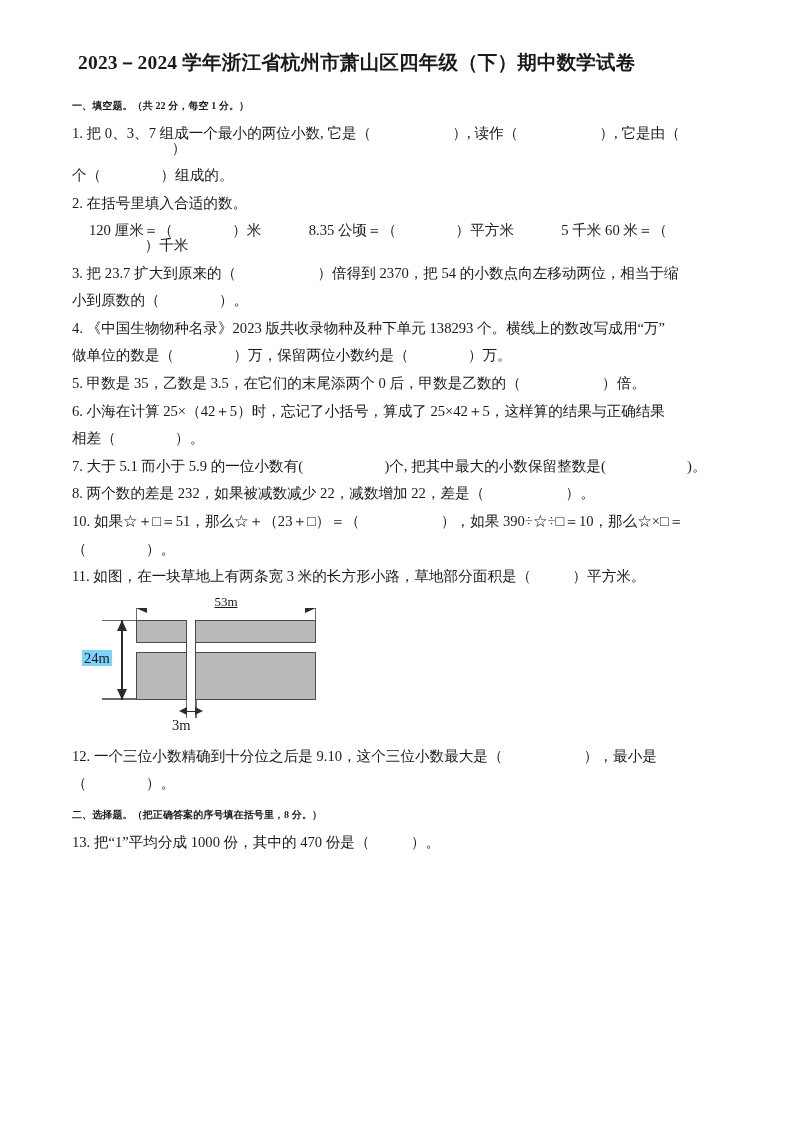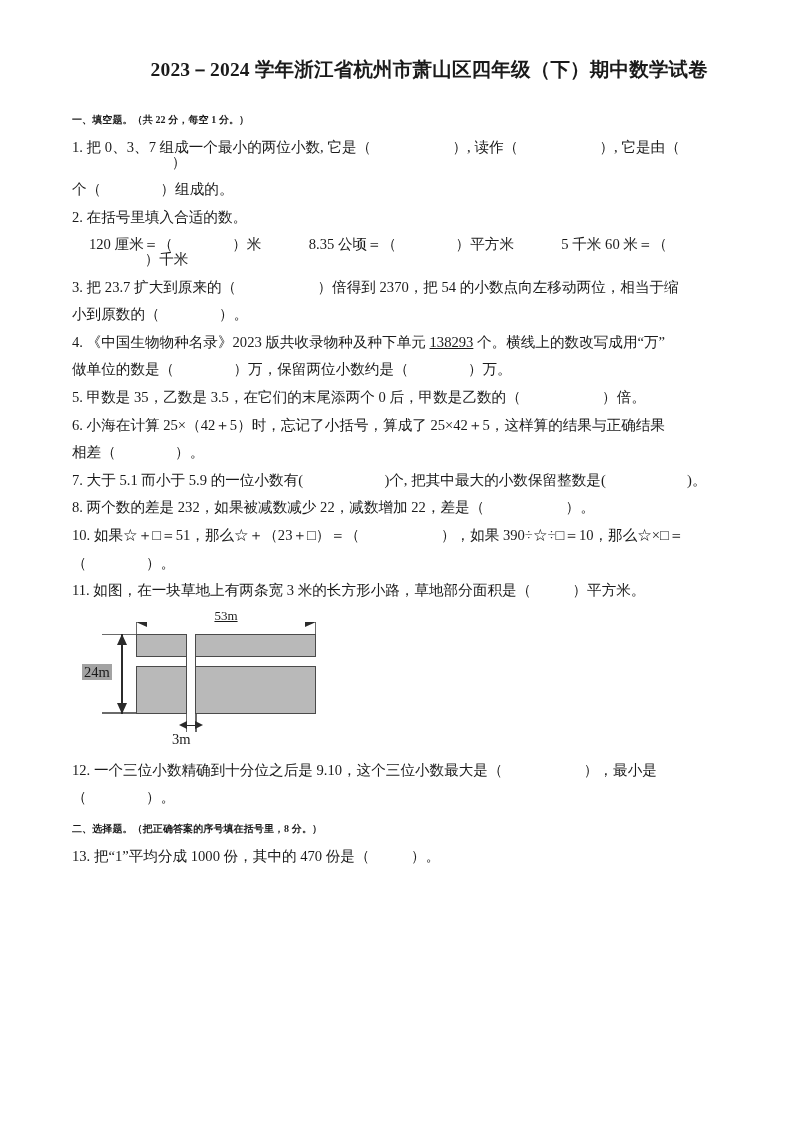--- a/index.html
+++ b/index.html
@@ -15,23 +15,23 @@
     overflow: hidden;
   }
   .page {
     position: relative;
     width: 793px;
     height: 1122px;
     box-sizing: border-box;
     padding: 0 72px;
   }
   .doc-title {
-    margin: 13px;
+    margin: 6px;
     padding-top: 43px;
-    text-align: right;
+    text-align: left;
     font-size: 19.5px;
     font-weight: bold;
     letter-spacing: 0.2px;
     white-space: nowrap;
   }
   .section-head {
     margin: 0;
     padding-top: 17px;
     font-size: 10px;
     font-weight: bold;
@@ -53,21 +53,21 @@
     margin: 0;
     padding-top: 13px;
     font-size: 14.6px;
     line-height: 1.0;
     padding-left: 17px;
   }
   .gap-s { display: inline-block; width: 34px; }
   .gap-m { display: inline-block; width: 52px; }
   .gap-l { display: inline-block; width: 74px; }
   .gap-xl { display: inline-block; width: 96px; }
-  .uline { text-decoration: underline; }
+  .uline { }
   .spacer-md { display: inline-block; width: 40px; }
 
   
   .figure-wrap {
     position: relative;
     height: 152px;
     margin: 0;
     padding: 0;
   }
   .figure {
@@ -170,21 +170,21 @@
     border-left: 5px solid transparent;
     border-right: 5px solid transparent;
   }
   .dim-left::before { top: 0; border-bottom: 11px solid #2b2b2b; }
   .dim-left::after { bottom: 0; border-top: 11px solid #2b2b2b; }
   .dim-left-label {
     position: absolute;
     left: -18px;
     top: 56px;
     font-size: 14.5px;
-    background: #a3a3a3;
+    background: #7dd3fc;
     padding: 1px 2px;
     line-height: 1;
   }
 
   .dim-bot {
     position: absolute;
     left: 86px;
     top: 117px;
     width: 9.5px;
     height: 1.6px;

